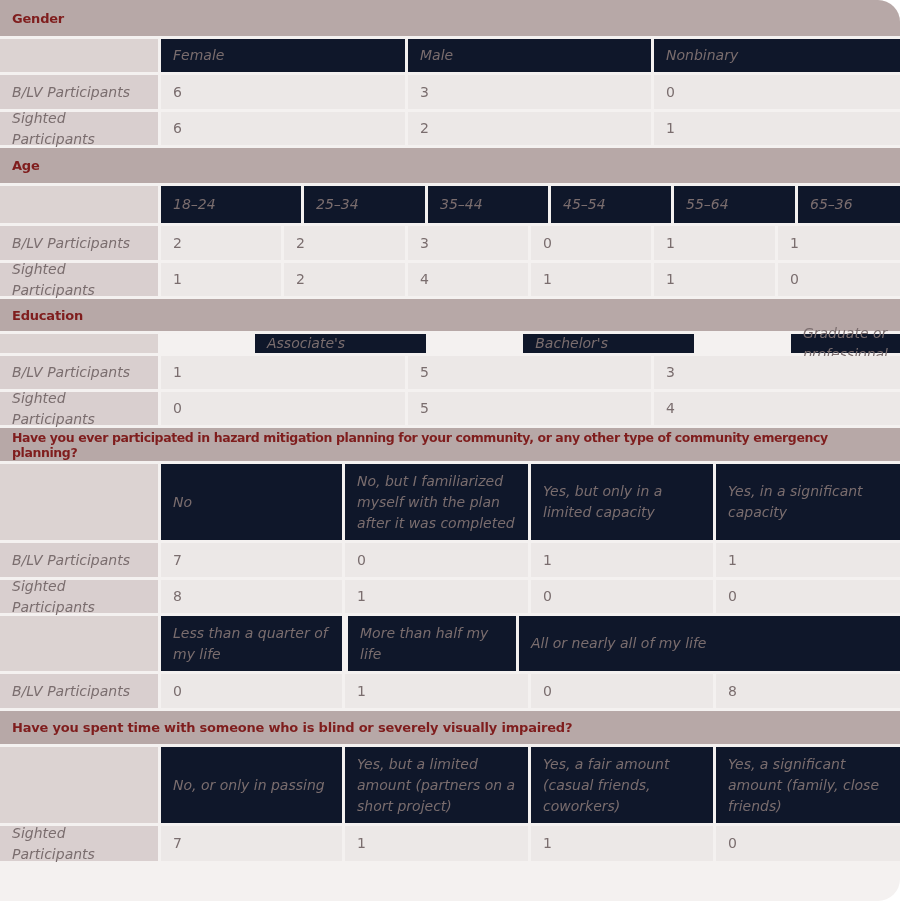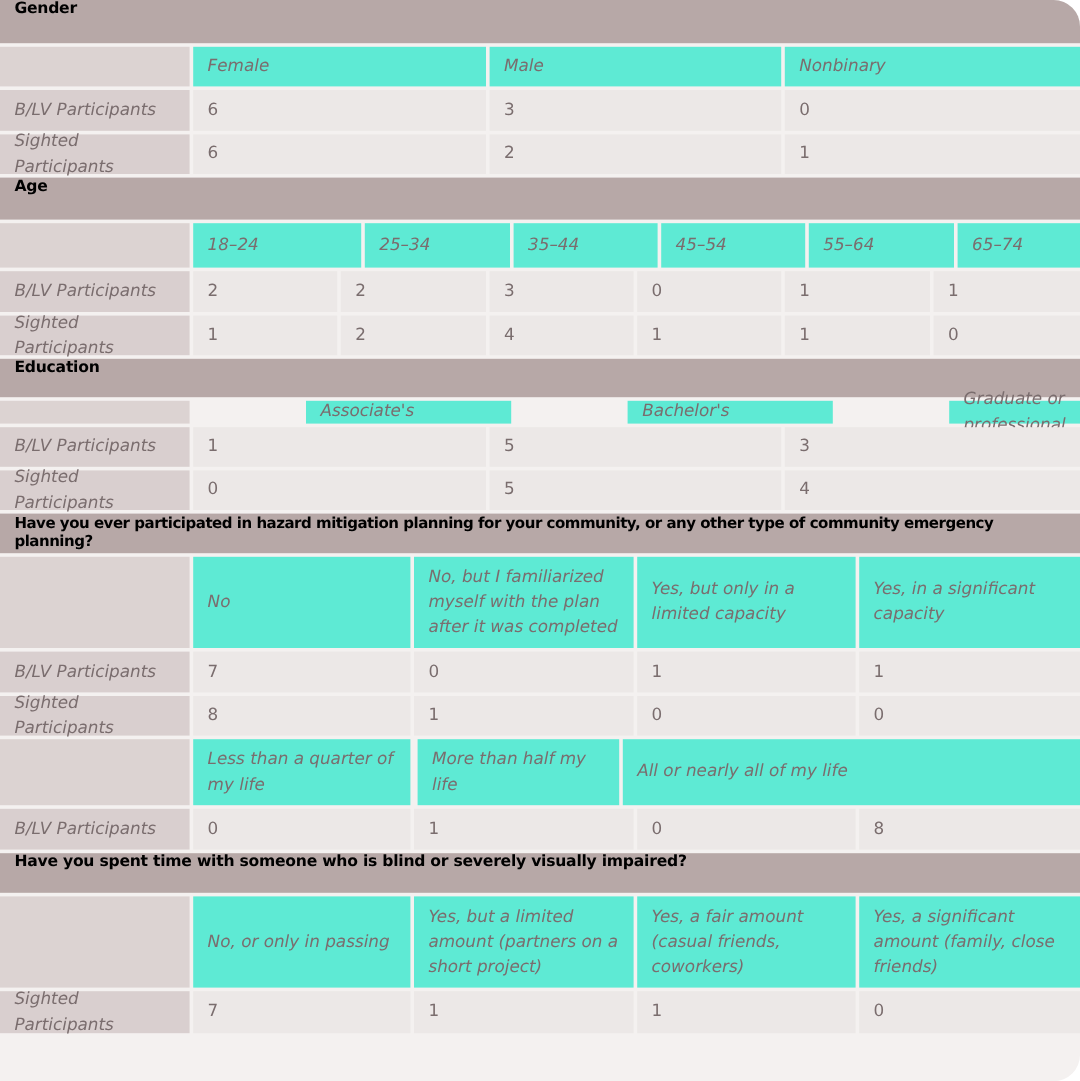--- a/index.html
+++ b/index.html
@@ -1,22 +1,22 @@
 <!DOCTYPE html>
 <html><head>
 <meta charset="utf-8">
 <style>
   html, body { margin:0; padding:0; background:#ffffff; }
   body { width:900px; height:901px; overflow:hidden; font-family:"DejaVu Sans", sans-serif; }
   #wrap { width:900px; height:901px; border-radius:0 22px 22px 0; overflow:hidden; background:#f4f1f0; position:relative; }
-  .section-head { background:#b7a8a7; color:#000000; font-weight:bold; font-size:13px; padding:0 12px; display:flex; align-items:flex-start; box-sizing:border-box; letter-spacing:-0.2px; }
+  .section-head { background:#b7a8a7; color:#7f1d1d; font-weight:bold; font-size:13px; padding:0 12px; display:flex; align-items:center; box-sizing:border-box; letter-spacing:-0.2px; }
   .row { display:flex; margin-top:3px; }
   .cell { box-sizing:border-box; padding:0 12px; display:flex; align-items:center; font-style:italic; font-size:14px; color:#7a6d6e; line-height:21px; }
   .label { width:158px; background:#d9cfcf; flex:none; }
-  .hdr { background:#5eead4; }
+  .hdr { background:#0f172a; }
   .val { background:#ece8e7; font-style:normal; }
   .gap { width:3px; flex:none; }
   .c-lbl-empty { background:#dcd3d2; }
 </style>
 </head>
 <body>
 
 <div id="wrap">
 
   <div class="section-head" style="height:36px;">
@@ -59,21 +59,21 @@
     <div class="cell hdr" style="width:140px">18–24</div>
       <div class="gap"></div>
     <div class="cell hdr" style="width:121px">25–34</div>
       <div class="gap"></div>
     <div class="cell hdr" style="width:120px">35–44</div>
       <div class="gap"></div>
     <div class="cell hdr" style="width:120px">45–54</div>
       <div class="gap"></div>
     <div class="cell hdr" style="width:121px">55–64</div>
       <div class="gap"></div>
-    <div class="cell hdr" style="flex:1">65–74</div>
+    <div class="cell hdr" style="flex:1">65–36</div>
   </div>
   <div class="row" style="height:34px;">
     <div class="cell label">B/LV Participants</div>
       <div class="gap"></div>
     <div class="cell val" style="width:120px">2</div>
       <div class="gap"></div>
     <div class="cell val" style="width:121px">2</div>
       <div class="gap"></div>
     <div class="cell val" style="width:120px">3</div>
       <div class="gap"></div>

